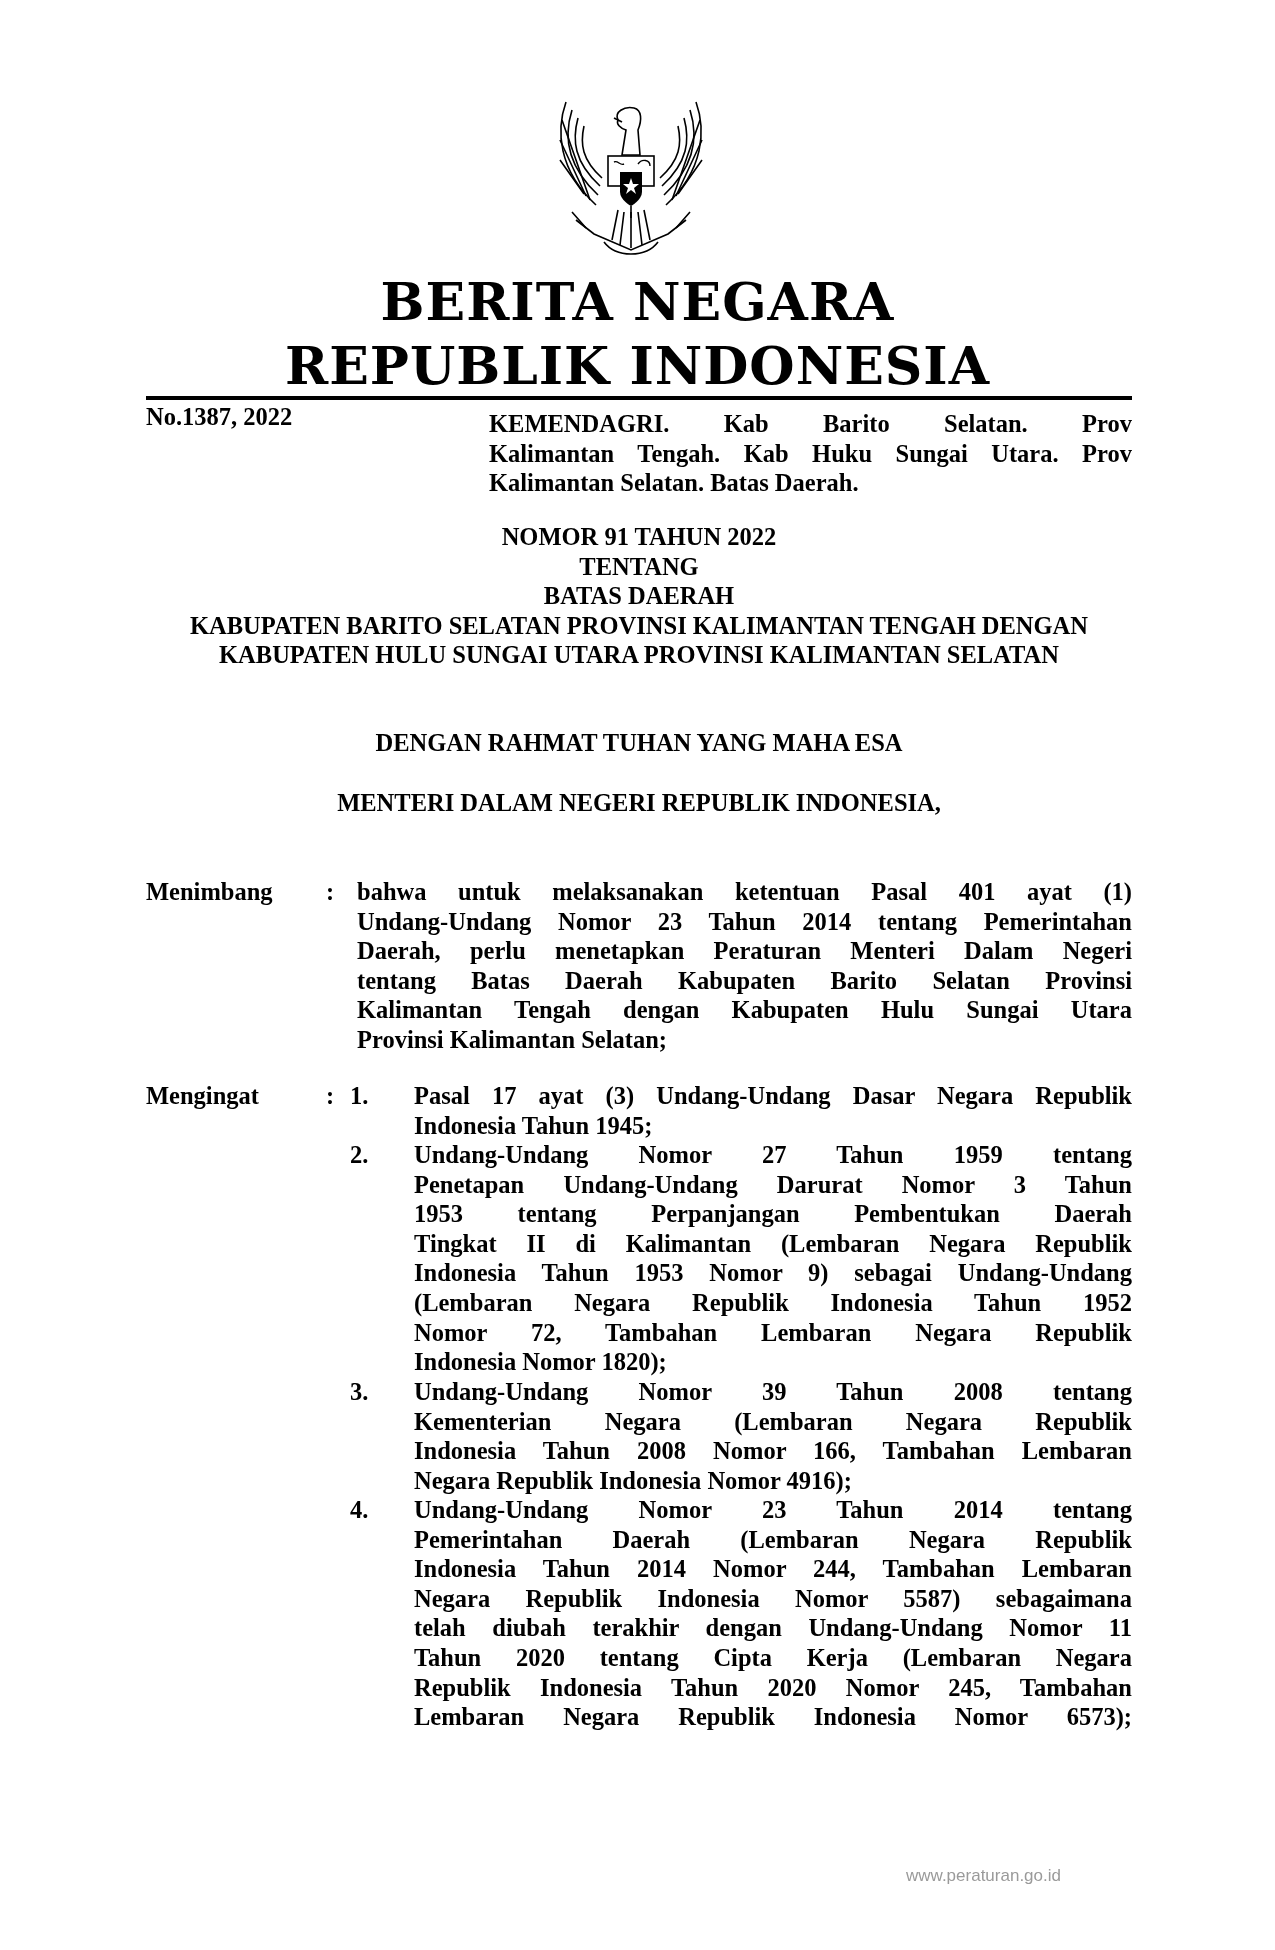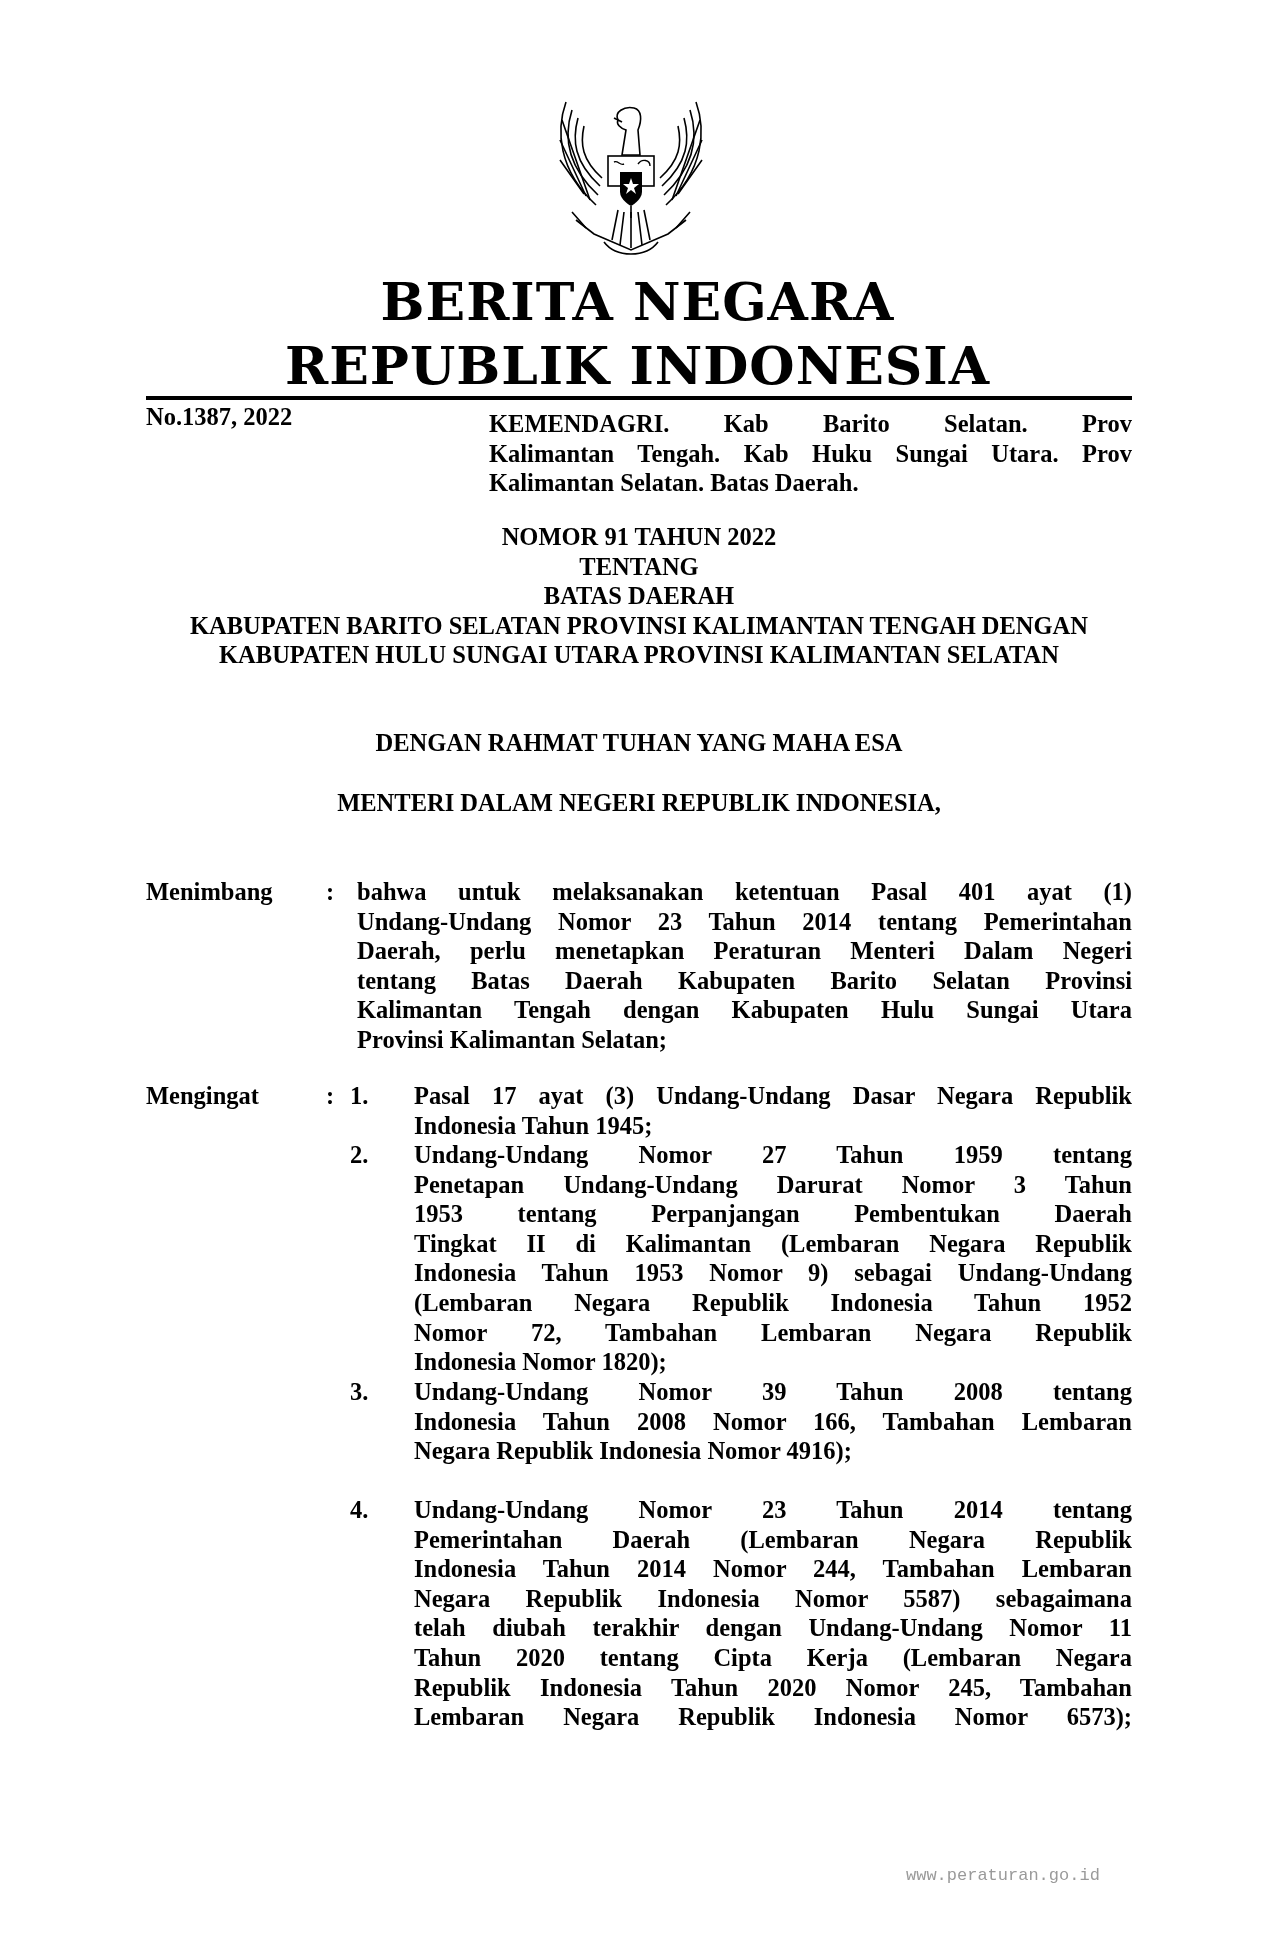--- a/index.html
+++ b/index.html
@@ -42,21 +42,21 @@
   .list-num { position: absolute; left: 0; top: 0; }
   .list-body { position: absolute; left: 64px; width: 718px; }
   .list-body .ln { display: block; text-align: justify; text-align-last: justify; }
   .list-body .ln.last { text-align-last: left; }
 
   .item1 { top: 1081px; }
   .item2 { top: 1140px; }
   .item3 { top: 1377px; }
   .item4 { top: 1495px; }
 
-  .footer-url { position: absolute; left: 906px; top: 1866px; font-family: Liberation Mono, monospace;
+  .footer-url { position: absolute; left: 906px; top: 1866px; font-family: Liberation Sans, sans-serif;
                 font-size: 17px; color: #9a9a9a; text-align: right; }
 </style>
 </head>
 <body>
 
 <div class="page">
 
   <div class="emblem">
     <svg width="150" height="160" viewBox="0 0 150 160">
       <g fill="none" stroke="#000" stroke-width="1.6">
@@ -146,20 +146,21 @@
       <span class="ln">(Lembaran Negara Republik Indonesia Tahun 1952</span>
       <span class="ln">Nomor 72, Tambahan Lembaran Negara Republik</span>
       <span class="ln last">Indonesia Nomor 1820);</span>
     </div>
   </div>
 
   <div class="list-item item3 body-text">
     <span class="list-num">3.</span>
     <div class="list-body">
       <span class="ln">Undang-Undang Nomor 39 Tahun 2008 tentang</span>
+      <span class="ln">Kementerian Negara (Lembaran Negara Republik</span>
       <span class="ln">Indonesia Tahun 2008 Nomor 166, Tambahan Lembaran</span>
       <span class="ln last">Negara Republik Indonesia Nomor 4916);</span>
     </div>
   </div>
 
   <div class="list-item item4 body-text">
     <span class="list-num">4.</span>
     <div class="list-body">
       <span class="ln">Undang-Undang Nomor 23 Tahun 2014 tentang</span>
       <span class="ln">Pemerintahan Daerah (Lembaran Negara Republik</span>

